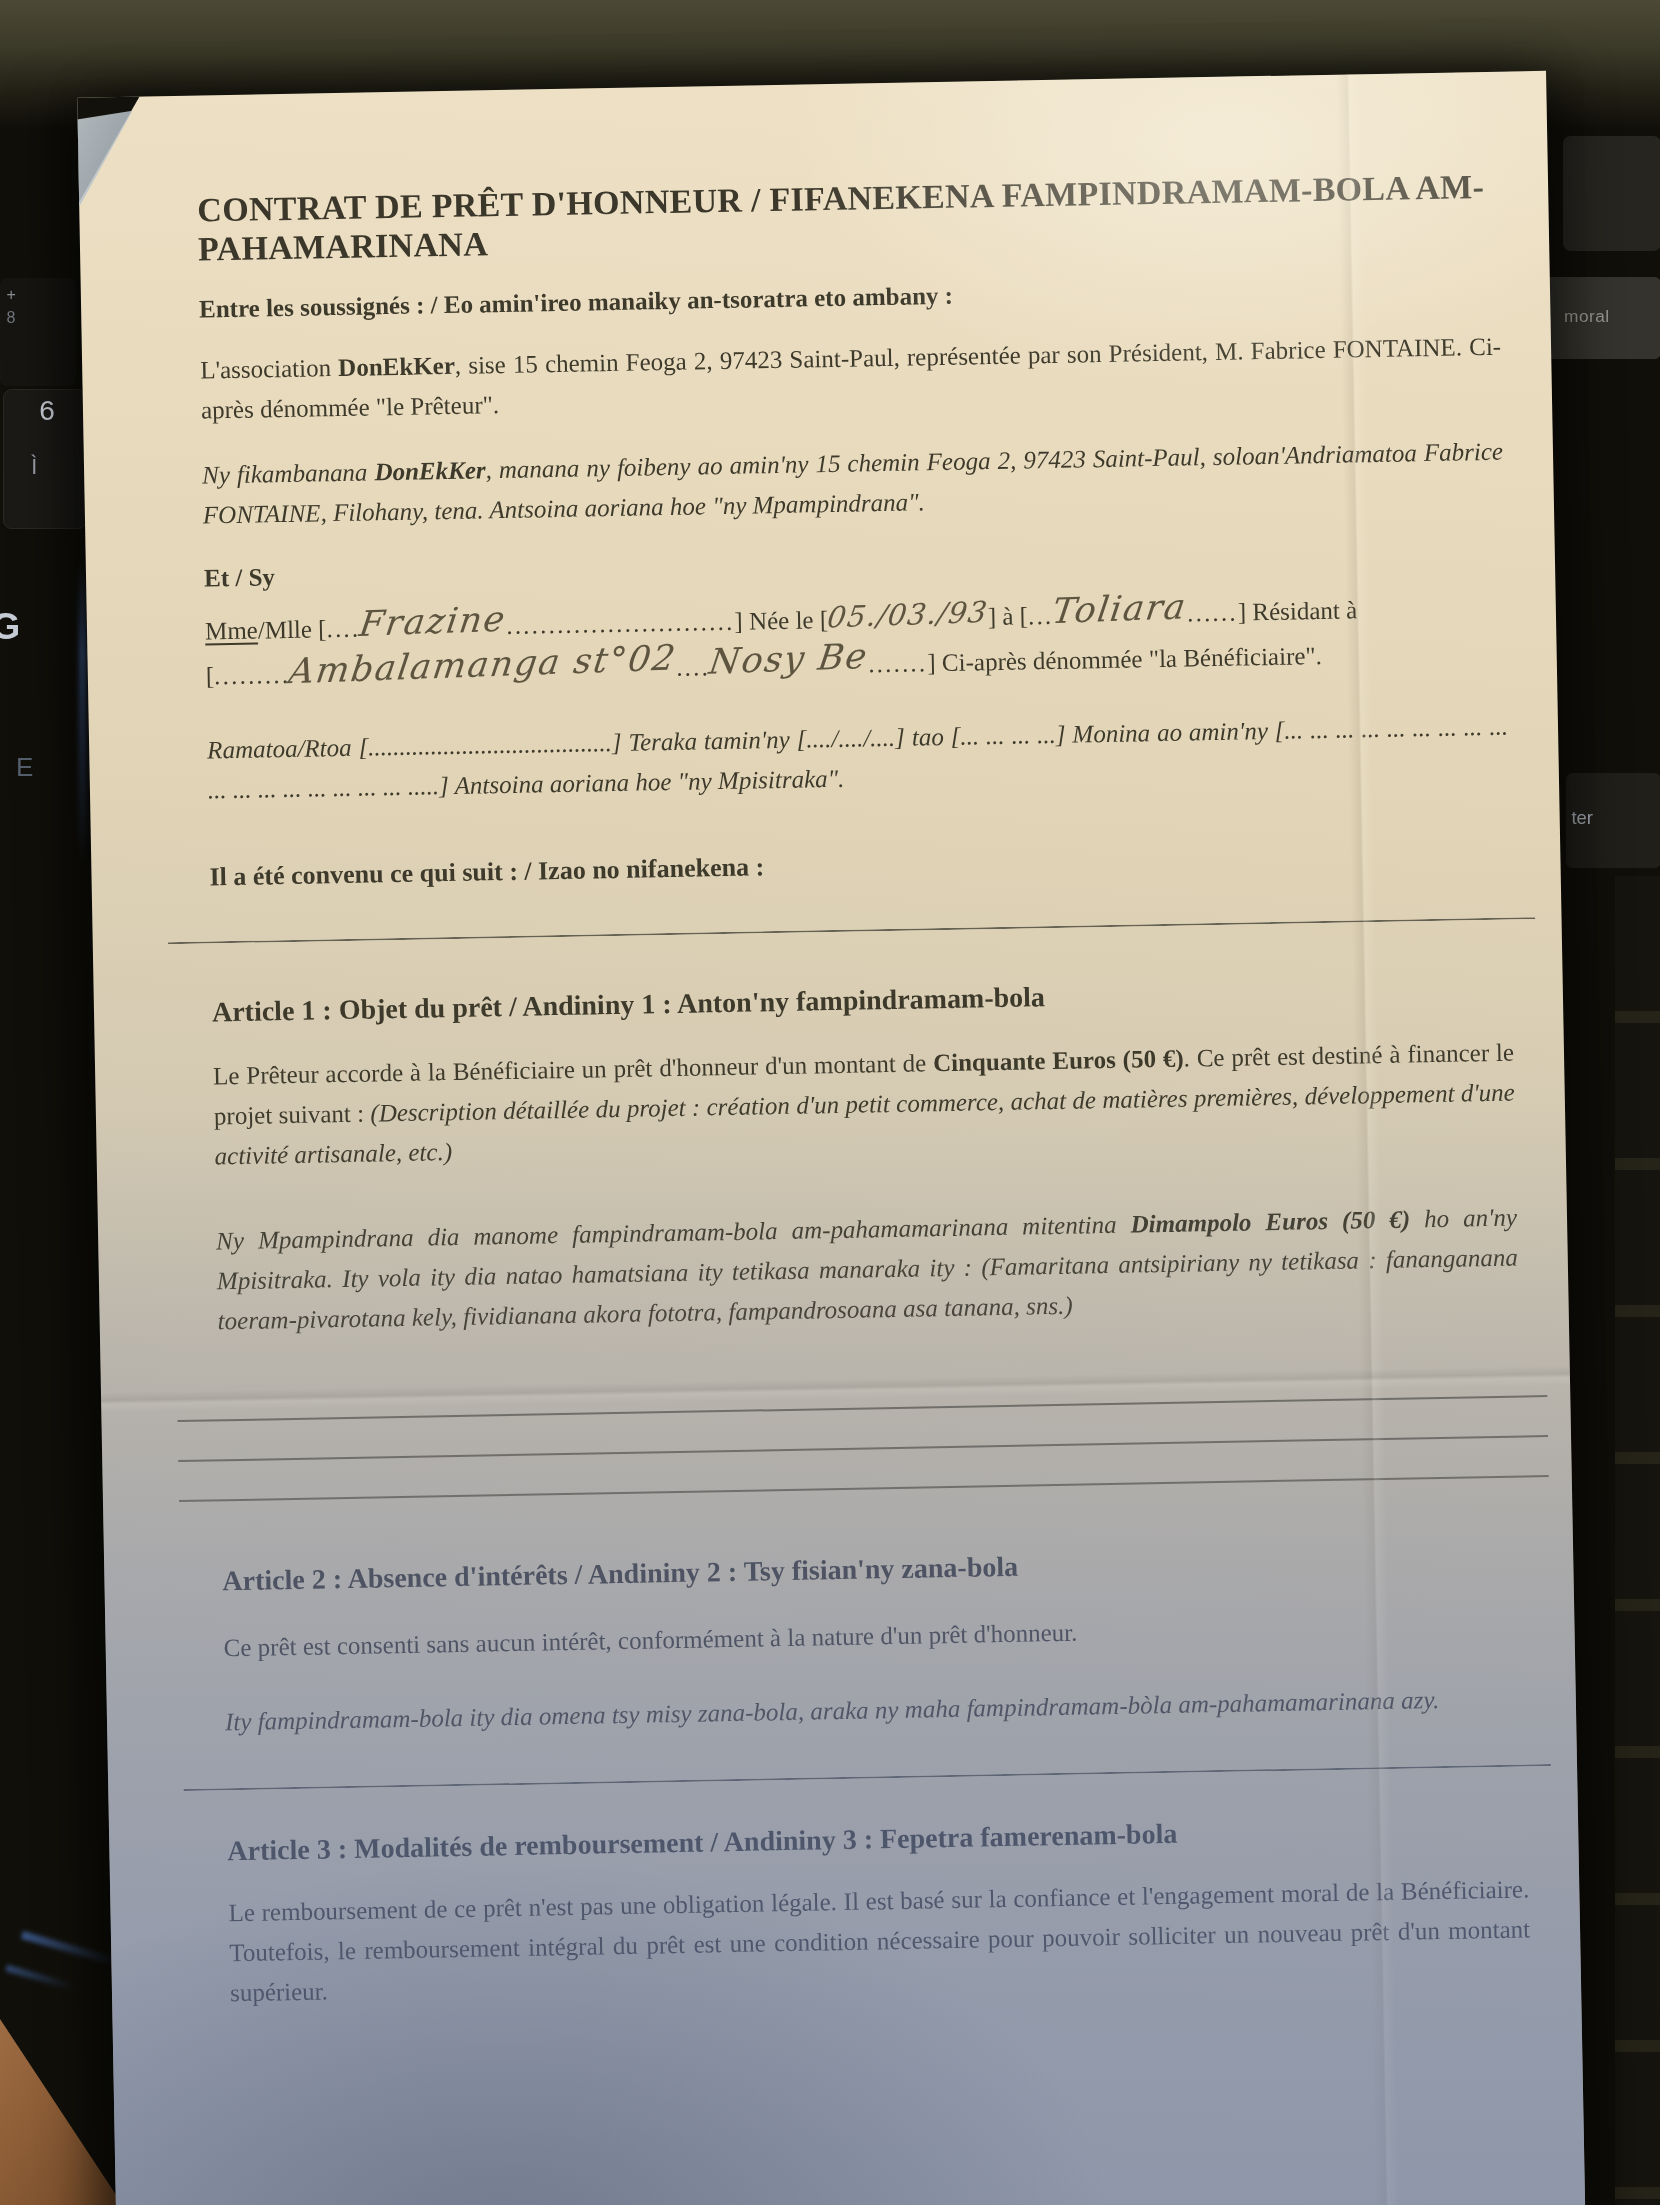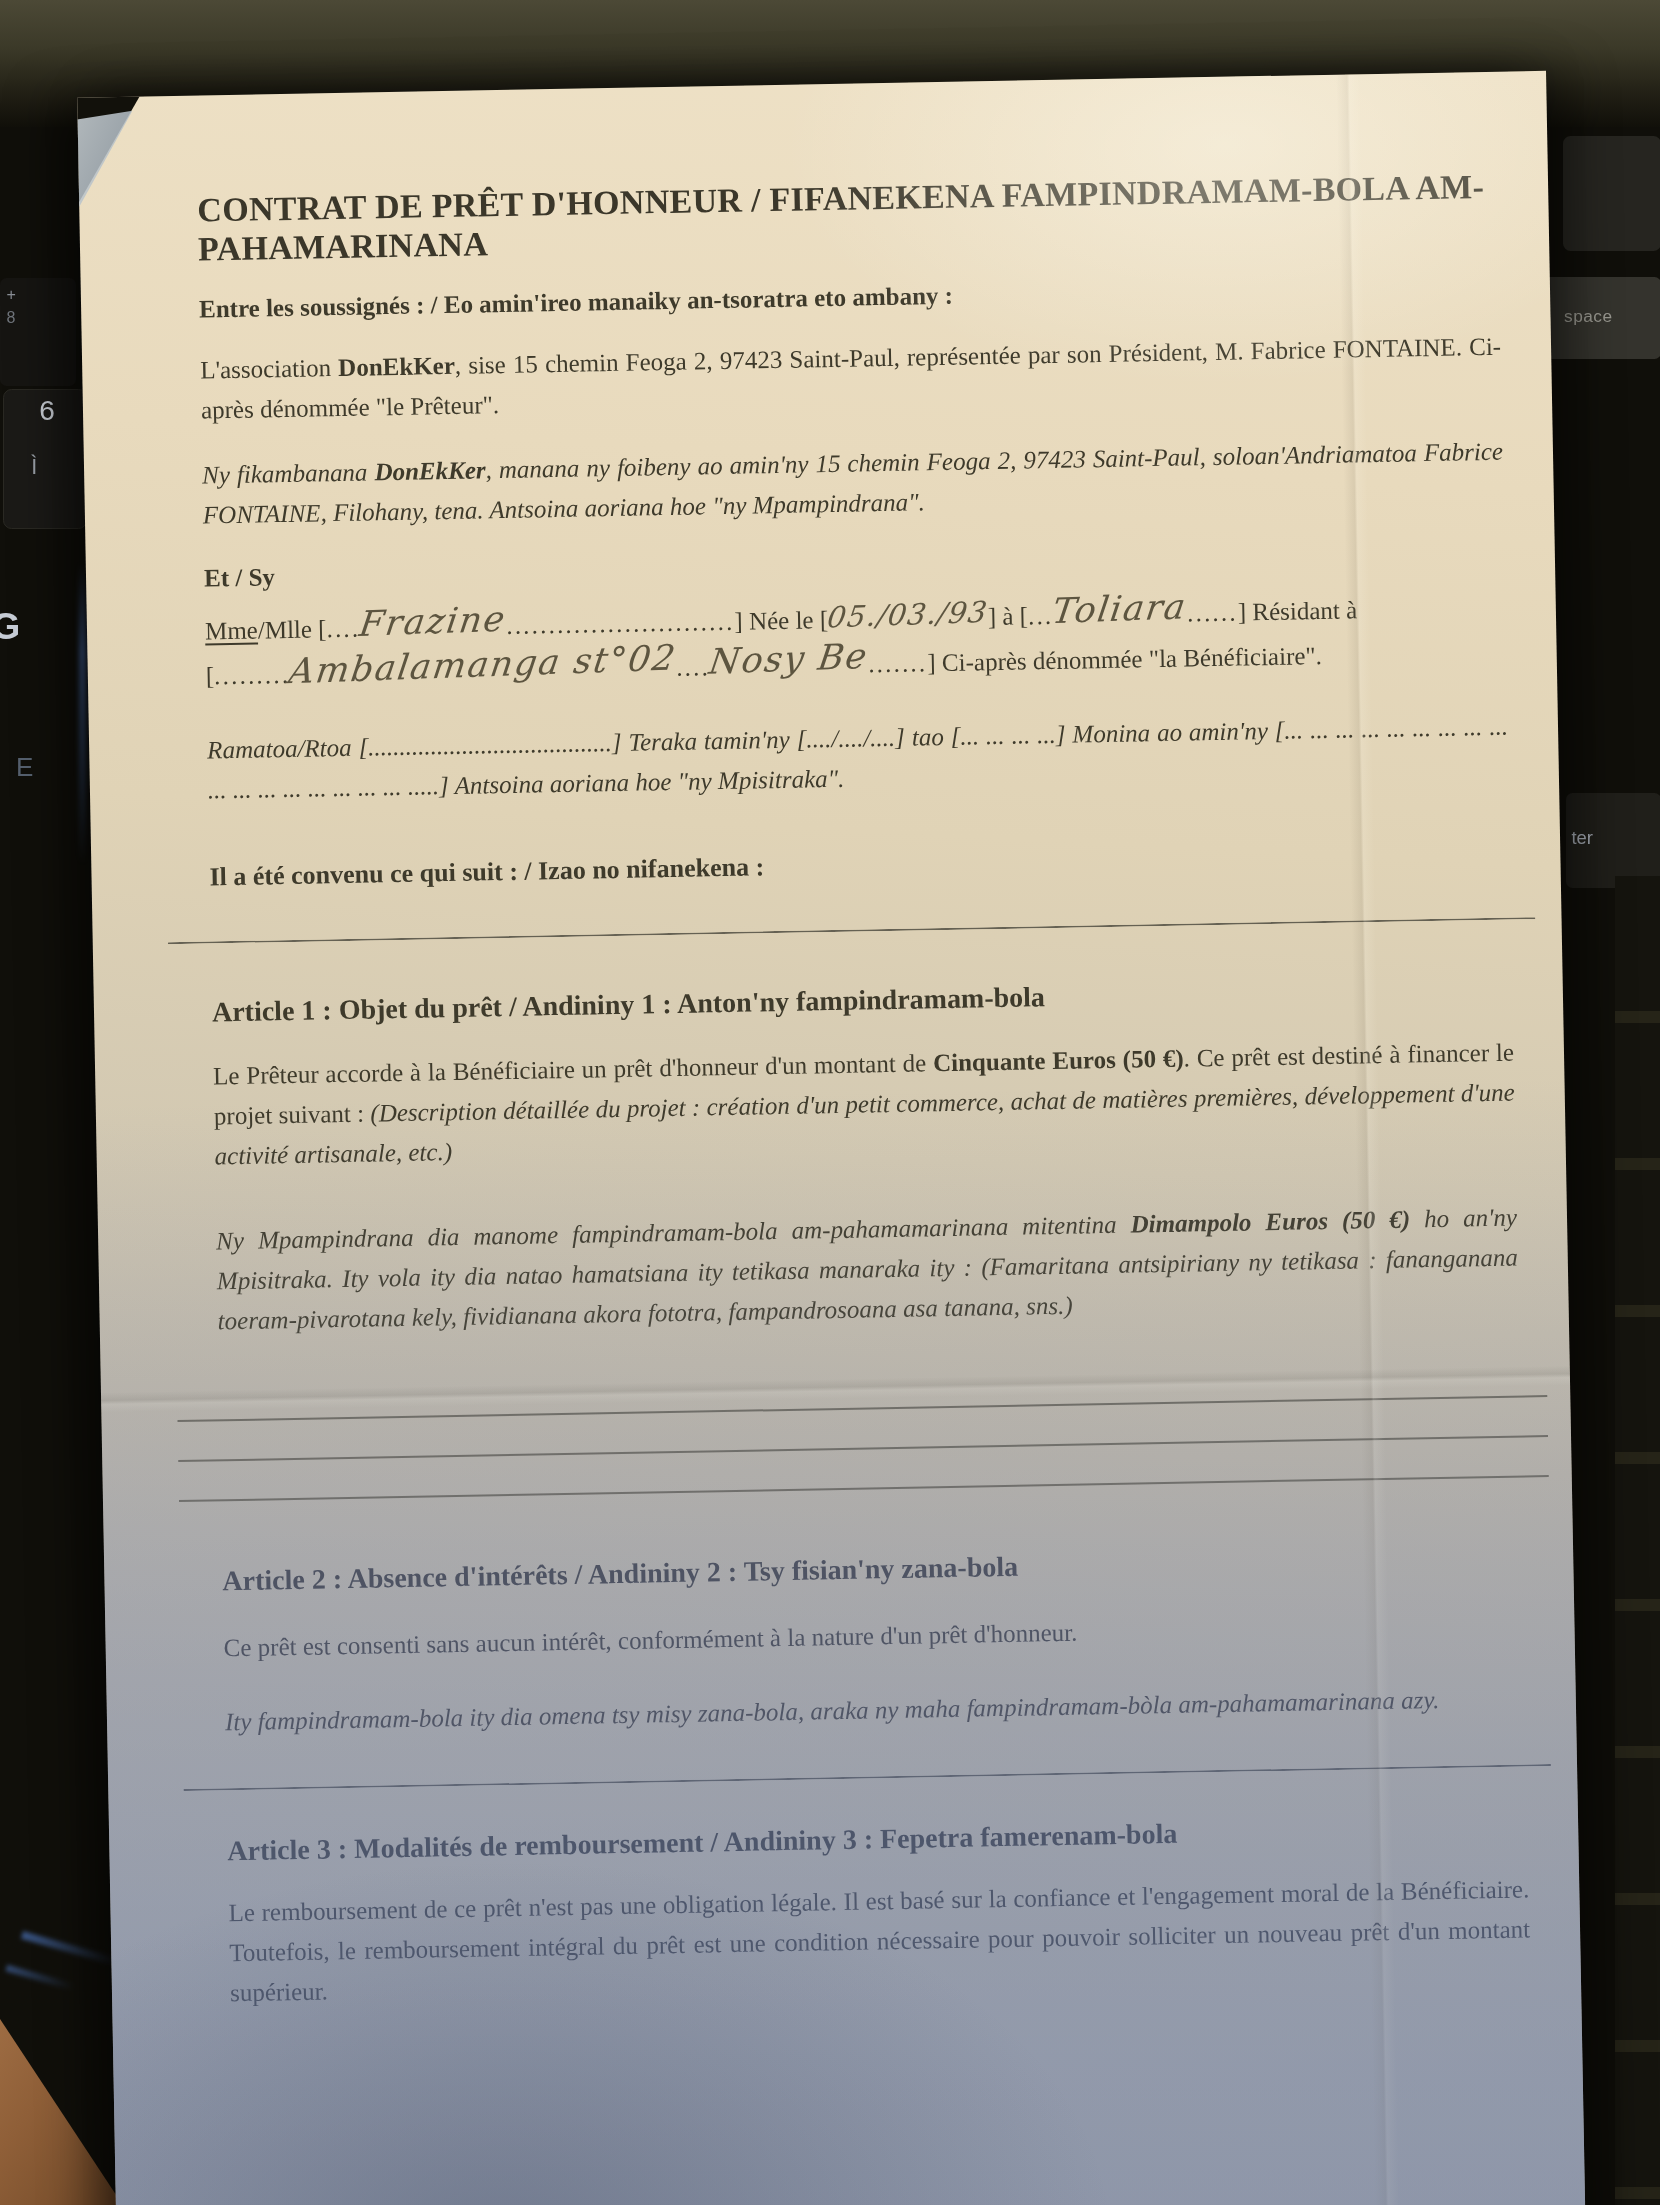--- a/index.html
+++ b/index.html
@@ -24,21 +24,21 @@
   .glow-1{position:absolute;left:79px;top:562px;width:6.5px;height:303px;
     background:linear-gradient(to bottom,rgba(100,150,240,0),rgba(100,150,240,.55) 30%,rgba(100,150,240,.25) 70%,rgba(100,150,240,0));
     filter:blur(2.7px);}
   .glow-2{position:absolute;left:19.5px;top:1945px;width:103px;height:8px;transform:rotate(16deg);
     background:linear-gradient(to right,rgba(90,140,230,.55),rgba(90,140,230,0));filter:blur(2.2px);}
   .glow-3{position:absolute;left:5.4px;top:1974px;width:70px;height:7px;transform:rotate(16deg);
     background:linear-gradient(to right,rgba(90,140,230,.45),rgba(90,140,230,0));filter:blur(2.2px);}
   .rkey-top{left:1563px;top:136px;width:98px;height:115px;background:#262520;border-radius:7.6px;}
   .key-space{left:1540px;top:277px;width:121px;height:82px;background:#34332d;border-radius:6.5px;}
   .key-space .lbl{position:absolute;left:24px;top:29px;font:17.3px "Liberation Sans",sans-serif;color:#97968e;letter-spacing:0.5px;}
-  .key-enter{left:1566px;top:793px;width:95px;height:95px;background:#201f1a;border-radius:6.5px;}
+  .key-enter{left:1566px;top:773px;width:95px;height:95px;background:#201f1a;border-radius:6.5px;}
   .key-enter .lbl{position:absolute;left:5.4px;top:34px;font:18.4px "Liberation Sans",sans-serif;color:#a9afb8;}
   .rstrip{position:absolute;left:1615px;top:876px;width:45px;height:1330px;
     background:repeating-linear-gradient(to bottom,#15140e 0px,#15140e 135px,#262418 135px,#262418 147px);}
   .wood{position:absolute;left:-16px;top:1922px;width:211px;height:303px;
     background:linear-gradient(125deg,#ab784c 0%,#8f5f38 42%,#6e4726 82%);
     clip-path:polygon(0 24%,72% 100%,0 100%);}
   
   .paper{position:absolute;left:77px;top:71px;width:1469px;height:2238px;
     transform:rotate(-1.05deg);transform-origin:1459px 0px;
     background:linear-gradient(184deg,#eee1c6 0%,#e8dabd 18%,#e0d3b6 34%,#d3c9b2 48%,#c3bcae 60%,#b6b5b4 72%,#aeb2bb 86%,#a9aeb9 100%);
@@ -112,21 +112,21 @@
     <span class="acc">Ì</span>
   </div>
   <span class="key-g">G</span>
   <span class="key-e">E</span>
   <div class="glow-1"></div>
   <div class="glow-2"></div>
   <div class="glow-3"></div>
 
   <div class="key rkey-top"></div>
   <div class="key key-space">
-    <span class="lbl">space</span>
+    <span class="lbl">moral</span>
   </div>
   <div class="key key-enter">
     <span class="lbl">ter</span>
   </div>
   <div class="rstrip"></div>
   <div class="wood"></div>
 
   <div class="paper">
     <div class="corner-cut"></div>
     <div class="corner-fold"></div>

